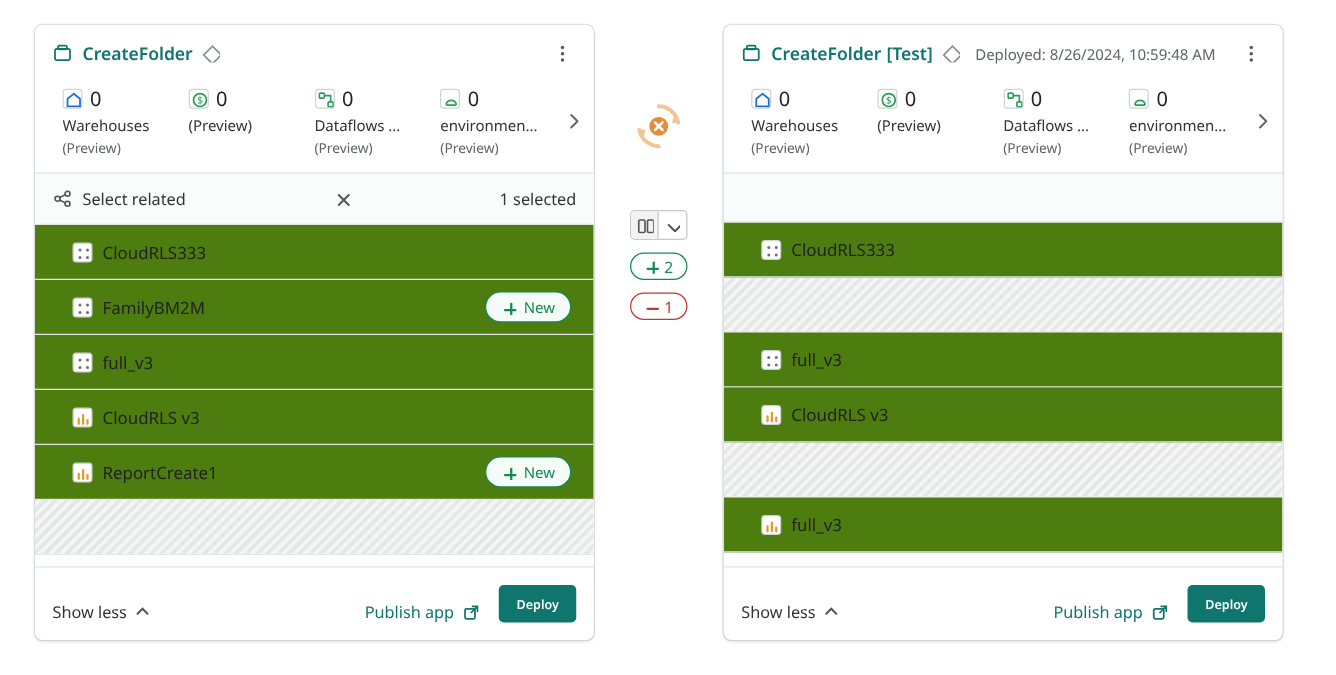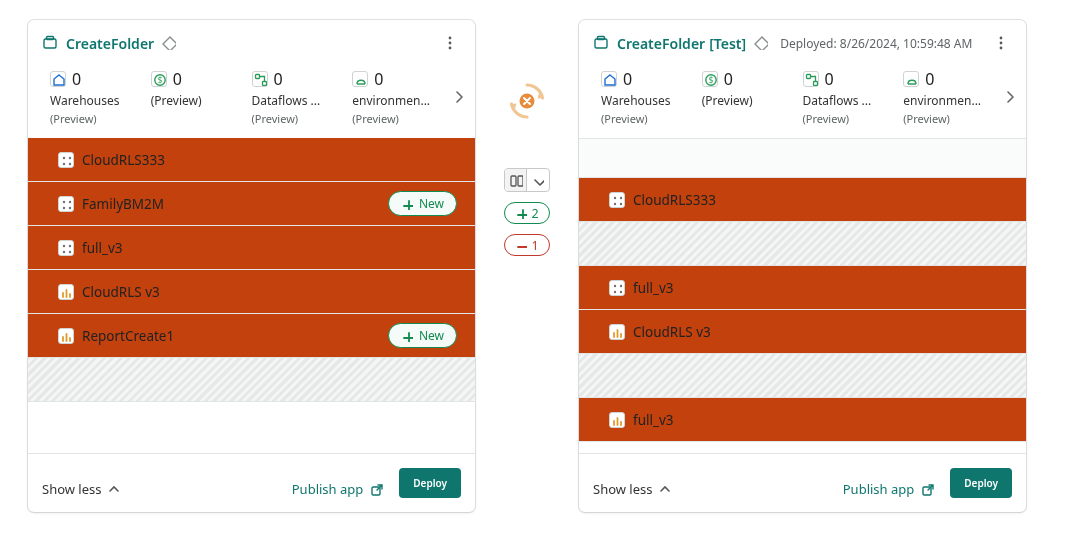--- a/index.html
+++ b/index.html
@@ -78,21 +78,21 @@
   .select-bar .label { color: #333; }
   .select-bar .count { color: #333; margin-left: auto; }
   .clear-x { color: #555; width:20px; height:20px; display:flex; align-items:center; justify-content:center; cursor:pointer; margin-left:auto; border-radius:4px;}
   
   .item-list { flex: 1 1 auto; overflow: hidden; }
   .row {
     display: flex; align-items: center; gap: 12px;
     height: var(--row-h); padding: 0 18px 0 54px;
     border-bottom: 1px solid var(--border);
     position: relative;
-    background:#c2410c;
+    background:#4d7c0f;
   }
   .row .item-icon { width: 16px; height:16px; border:1px solid #cfd3d4; border-radius:3px; background:#fff; display:flex; align-items:center; justify-content:center; position:absolute; left:30px; }
   .row .name { flex: 1 1 auto; color: #222; font-size: 13.5px; white-space: nowrap; overflow: hidden; text-overflow: ellipsis; }
   .badge {
     border: 1px solid var(--green); color: var(--green);
     border-radius: 999px; padding: 3px 12px; font-size: 12px;
     display: inline-flex; align-items: center; gap: 6px;
     background: #f5fbf8;
     white-space: nowrap;
   }
@@ -288,20 +288,34 @@
         <div class="stat-label">environmen...</div>
         <div class="stat-sub">(Preview)</div>
       </div>
       <div class="stats-scroll">
           <svg width="16" height="16">
             <use href="#i-chev-r"></use>
           </svg>
         </div>
     </div>
 
+    <div class="select-bar">
+      <span class="icon" style="color:#555">
+          <svg width="16" height="16">
+            <use href="#i-related"></use>
+          </svg>
+        </span>
+      <span class="label">Select related</span>
+      <span class="clear-x">
+          <svg width="14" height="14">
+            <use href="#i-x"></use>
+          </svg>
+        </span>
+      <span class="count">1 selected</span>
+    </div>
 
     <div class="item-list" id="left-list">
         <div class="row">
           <span class="item-icon">
             <svg width="14" height="14">
               <use href="#t-dataset"></use>
             </svg>
           </span>
           <span class="name">CloudRLS333</span>
         </div>

